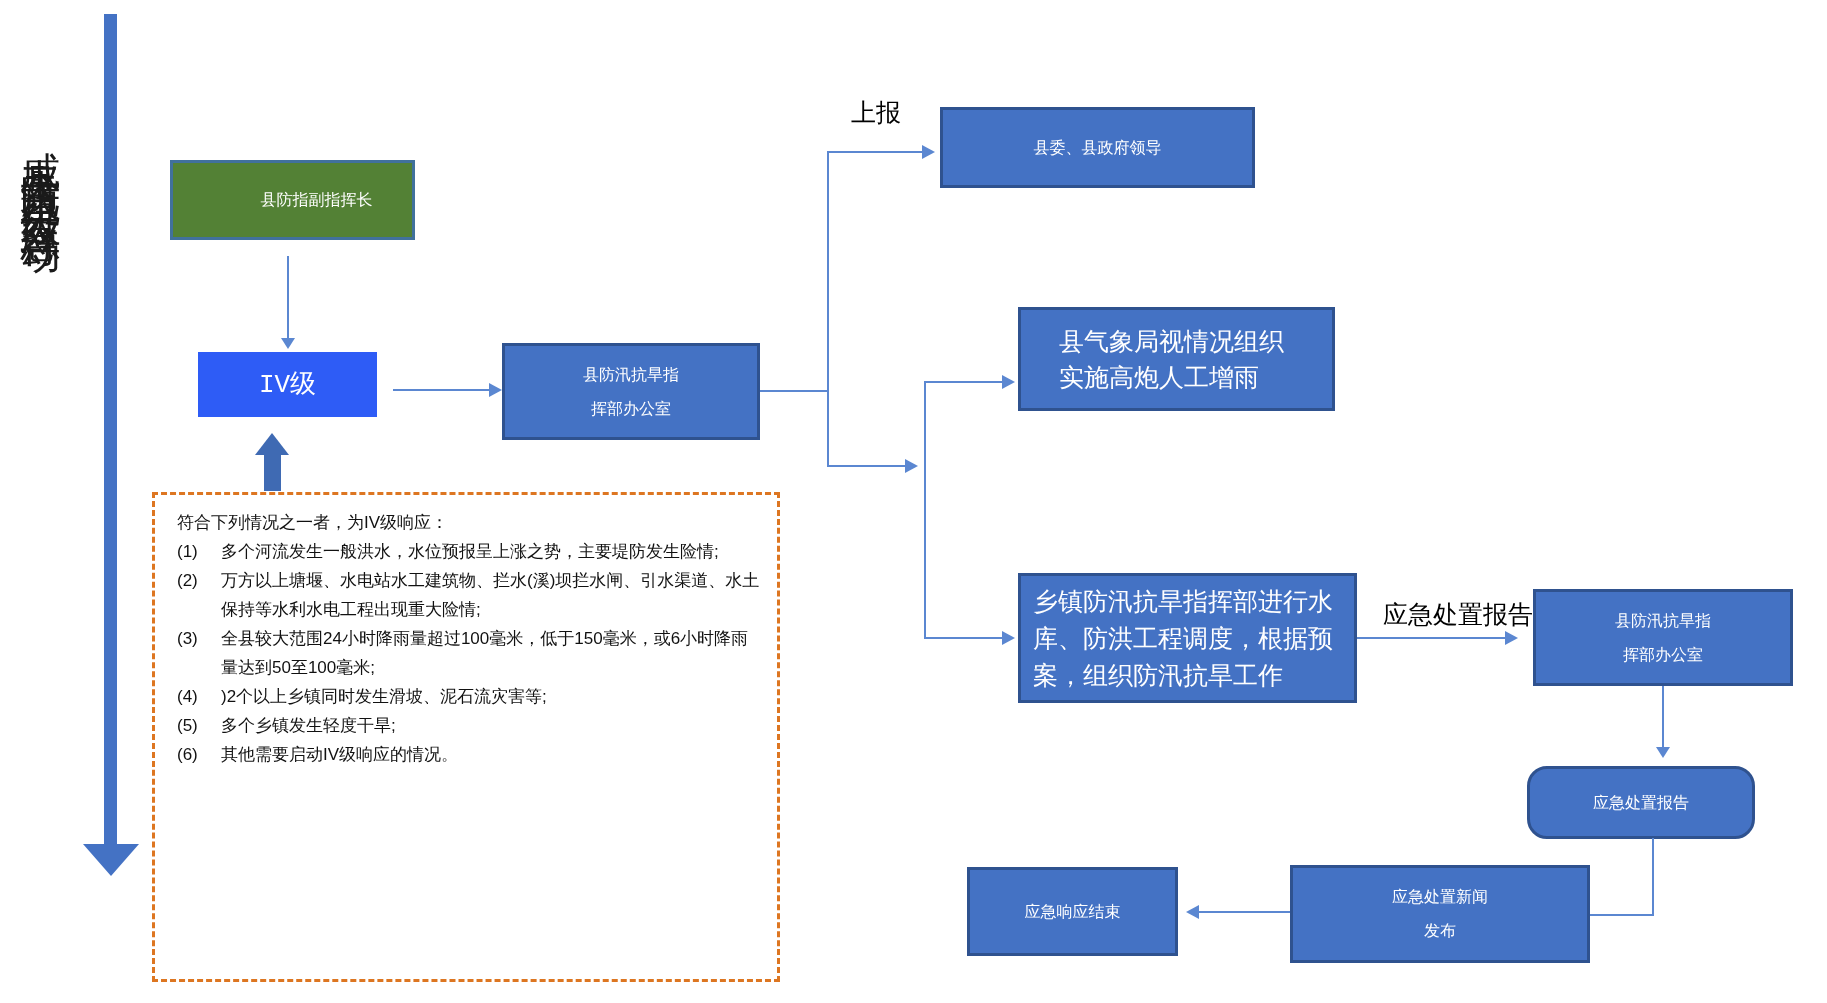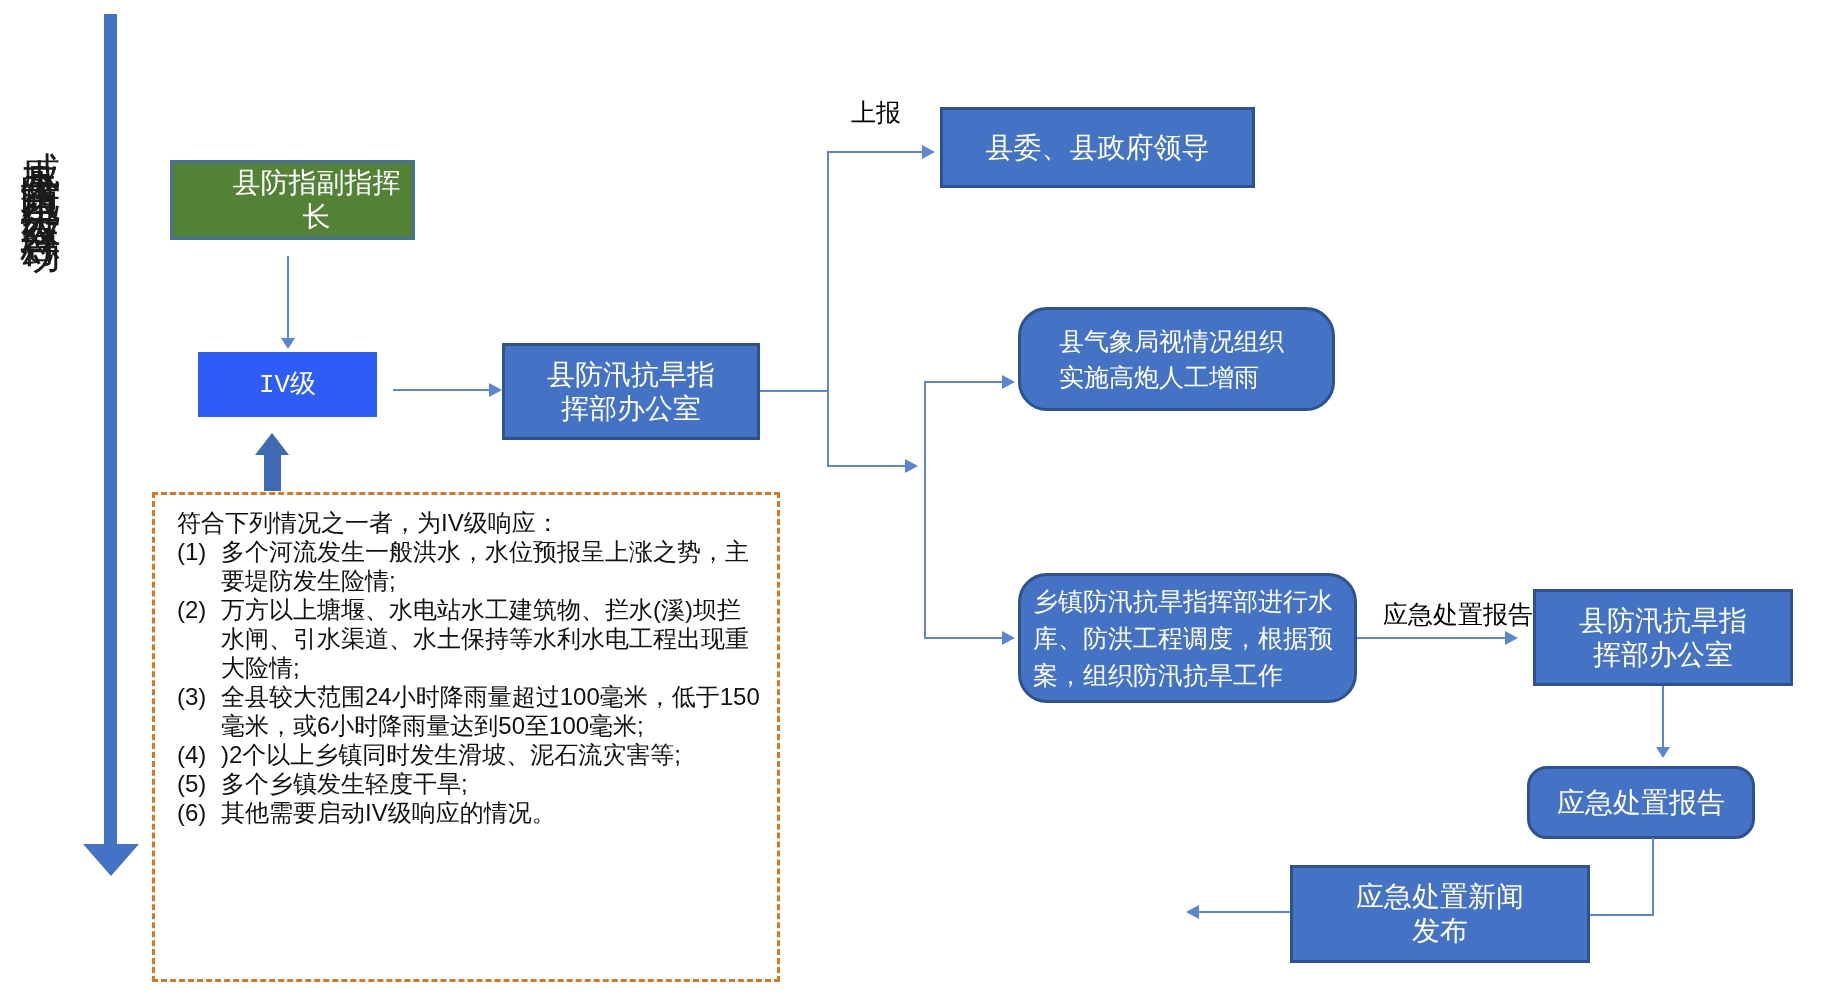--- a/index.html
+++ b/index.html
@@ -20,42 +20,42 @@
 
   .vtitle{
     position:absolute;left:14px;top:120px;width:58px;height:660px;
     writing-mode:vertical-lr;text-orientation:upright;
     font-size:40px;letter-spacing:7px;color:#1a1a1a;font-weight:400;
   }
 
   .box{
     position:absolute;display:flex;align-items:center;justify-content:center;
     background:var(--box-fill);border:3px solid var(--box-border);
-    color:#ffffff;font-size:28px;text-align:center;white-space:pre-line;line-height:34px;
+    color:#ffffff;font-size:16px;text-align:center;white-space:pre-line;line-height:34px;
   }
   .box.noborder{border:none;}
-  .box.leftalign{justify-content:flex-start;text-align:left;border-radius:29px;}
+  .box.leftalign{justify-content:flex-start;text-align:left;}
 
   .shaft{position:absolute;background:var(--conn);}
   .main-shaft{position:absolute;background:var(--main-arrow);}
   .thick-shaft{position:absolute;background:var(--thick-arrow);}
 
   .ah{position:absolute;width:0;height:0;}
   .ah-right{border-top:7px solid transparent;border-bottom:7px solid transparent;border-left:13px solid var(--conn);}
   .ah-left{border-top:7px solid transparent;border-bottom:7px solid transparent;border-right:13px solid var(--conn);}
   .ah-down{border-left:7px solid transparent;border-right:7px solid transparent;border-top:11px solid var(--conn);}
   .ah-up-thick{border-left:17px solid transparent;border-right:17px solid transparent;border-bottom:22px solid var(--thick-arrow);}
   .ah-down-main{border-left:28px solid transparent;border-right:28px solid transparent;border-top:32px solid var(--main-arrow);}
 
   .edge-label{position:absolute;color:#000;font-size:25px;white-space:nowrap;}
 
   .cond-box{
     position:absolute;left:152px;top:492px;width:628px;height:490px;
     border:3px dashed var(--dashed);padding:13px 16px 13px 22px;
-    color:var(--ink);font-size:24px;line-height:29px;
+    color:var(--ink);font-size:17px;line-height:29px;
   }
   .cond-title{margin-bottom:0;}
   .cond-row{display:flex;}
   .cond-num{width:44px;flex-shrink:0;}
   .cond-text{flex:1;}
 </style>
 </head>
 <body>
 
 <div class="canvas">
@@ -147,14 +147,15 @@
   <div class="shaft" style="left:1652px;top:838px;width:2px;height:77px;"></div>
   <div class="shaft" style="left:1558px;top:914px;width:96px;height:2px;"></div>
   <div class="ah ah-left" style="left:1545px;top:908px;"></div>
 
   <div class="box" style="left:1290px;top:865px;width:300px;height:98px;">应急处置新闻
 发布</div>
 
   <div class="shaft" style="left:1199px;top:911px;width:91px;height:2px;"></div>
   <div class="ah ah-left" style="left:1186px;top:905px;"></div>
 
+  <div class="box" style="left:967px;top:867px;width:211px;height:89px;">应急响应结束</div>
 
 </div>
 
 </body></html>

